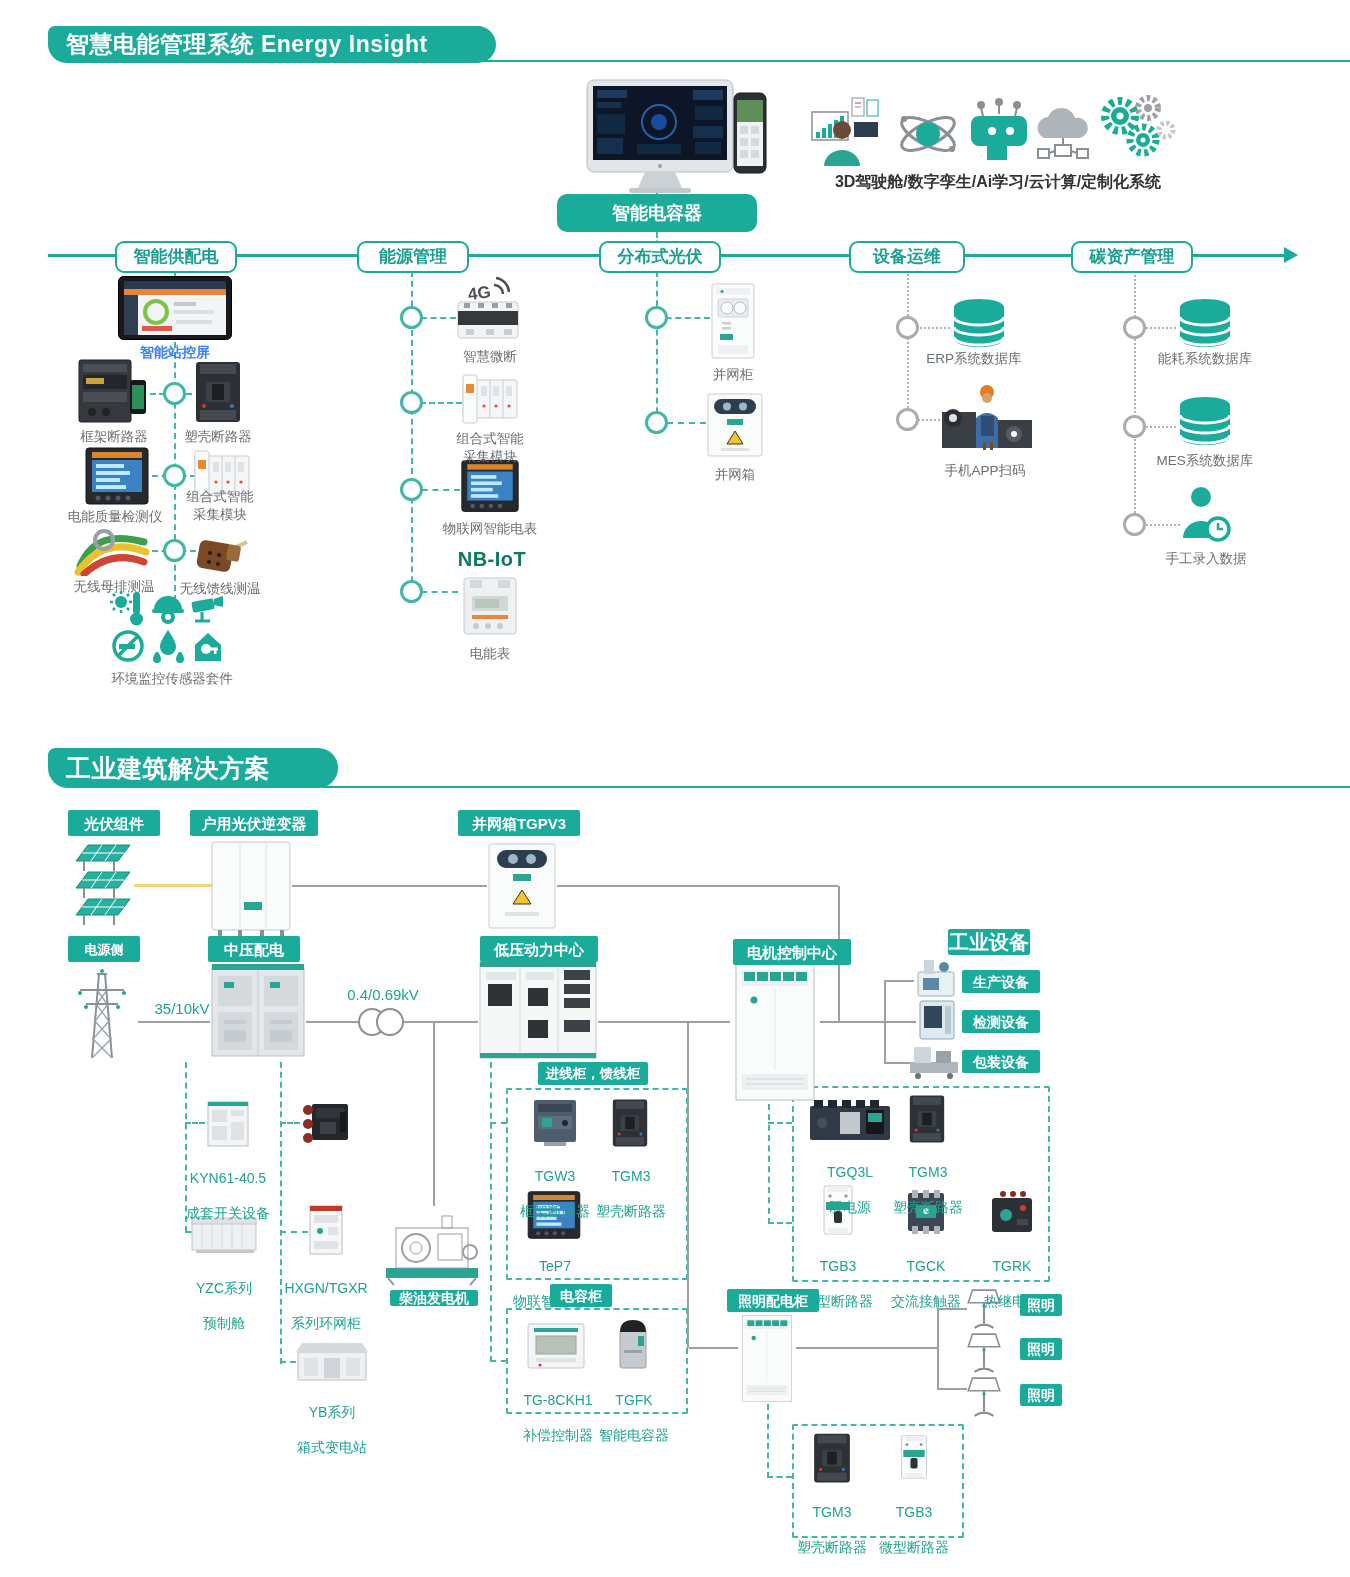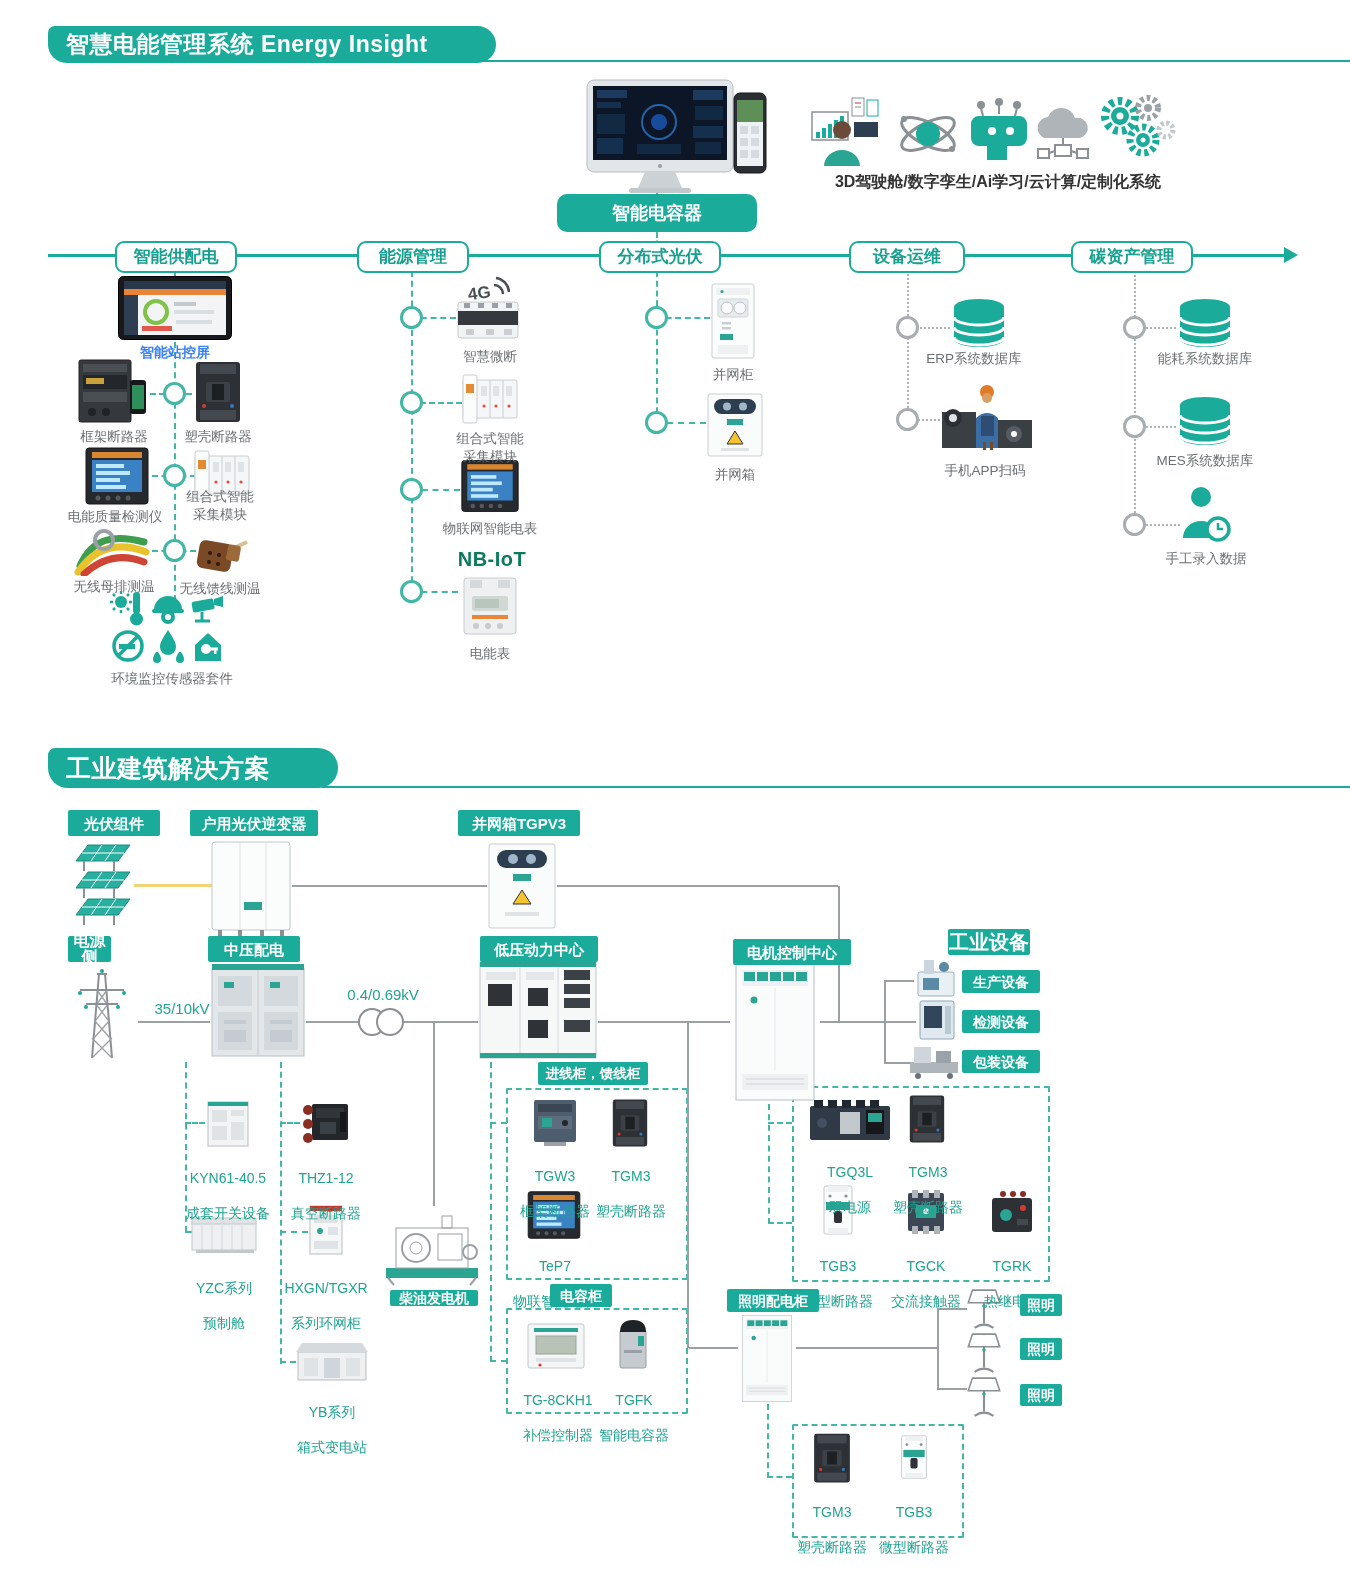--- a/index.html
+++ b/index.html
@@ -488,21 +488,21 @@
     <rect x="10" y="8" width="50" height="18" rx="9" fill="#2c3e50"></rect>
     <circle cx="26" cy="17" r="5" fill="#9fb6c9"></circle>
       <circle cx="44" cy="17" r="5" fill="#9fb6c9"></circle>
     <rect x="26" y="32" width="18" height="7" fill="#2aa493"></rect>
     <path d="M35 48 L44 62 H26 Z" fill="#f4c430" stroke="#333"></path>
     <rect x="18" y="70" width="34" height="4" fill="#dfe3e6"></rect>
   </svg>
   <div class="abs hl" style="left:557px;top:885px;width:281px;height:2px;"></div>
   <div class="abs vl" style="left:838px;top:886px;height:137px;width:2px;"></div>
 
-  <div class="abs lbl" style="left:68px;top:936px;width:43px;height:26px;font-size:16px;">电源侧</div>
+  <div class="abs lbl" style="left:68px;top:936px;width:72px;height:26px;font-size:13px;">电源侧</div>
   <div class="abs lbl" style="left:208px;top:936px;width:92px;height:26px;font-size:15px;">中压配电</div>
   <div class="abs lbl" style="left:480px;top:936px;width:118px;height:26px;font-size:15px;">低压动力中心</div>
   <div class="abs lbl" style="left:733px;top:939px;width:118px;height:26px;font-size:15px;">电机控制中心</div>
   <div class="abs lbl" style="left:948px;top:929px;width:82px;height:26px;font-size:20px;">工业设备</div>
 
   <svg class="abs img" style="left:66px;top:960px;" width="72" height="100" viewBox="0 0 72 100">
     <path d="M26 98 L33 14 M46 98 L39 14" stroke="#8a9094" stroke-width="2" fill="none"></path>
     <path d="M26 98 L46 78 M46 98 L26 78 M28 78 L44 60 M44 78 L28 60 M30 60 L42 44 M42 60 L30 44 M31 44 L41 30 M41 44 L31 30" stroke="#9aa0a5" stroke-width="1.3" fill="none"></path>
     <line x1="14" y1="30" x2="58" y2="30" stroke="#8a9094" stroke-width="2"></line>
     <line x1="20" y1="44" x2="52" y2="44" stroke="#8a9094" stroke-width="2"></line>
@@ -606,24 +606,20 @@
   </div>
   <svg class="abs img" style="left:300px;top:1098px;" width="52" height="48" viewBox="0 0 52 48">
     <rect x="12" y="6" width="36" height="36" rx="2" fill="#23262a"></rect>
     <rect x="16" y="10" width="28" height="10" fill="#31353a"></rect>
     <circle cx="8" cy="12" r="5" fill="#8a2e23"></circle>
       <circle cx="8" cy="26" r="5" fill="#8a2e23"></circle>
       <circle cx="8" cy="40" r="5" fill="#8a2e23"></circle>
     <rect x="40" y="14" width="6" height="20" fill="#15171a"></rect>
     <rect x="20" y="24" width="16" height="12" fill="#3c4147"></rect>
   </svg>
-  <div class="abs tcap" style="left:276px;top:1152px;width:100px;">
-    <div>THZ1-12</div>
-    <div>真空断路器</div>
-  </div>
   <svg class="abs img" style="left:190px;top:1214px;" width="68" height="42" viewBox="0 0 68 42">
     <rect x="2" y="8" width="64" height="28" fill="#eef0f2" stroke="#c2c8cc"></rect>
     <rect x="2" y="4" width="64" height="6" fill="#dfe3e6" stroke="#c2c8cc"></rect>
     <line x1="12" y1="8" x2="12" y2="36" stroke="#d5dade"></line>
       <line x1="22" y1="8" x2="22" y2="36" stroke="#d5dade"></line>
     <line x1="32" y1="8" x2="32" y2="36" stroke="#d5dade"></line>
       <line x1="42" y1="8" x2="42" y2="36" stroke="#d5dade"></line>
     <line x1="52" y1="8" x2="52" y2="36" stroke="#d5dade"></line>
     <rect x="6" y="36" width="58" height="3" fill="#c2c8cc"></rect>
   </svg>

